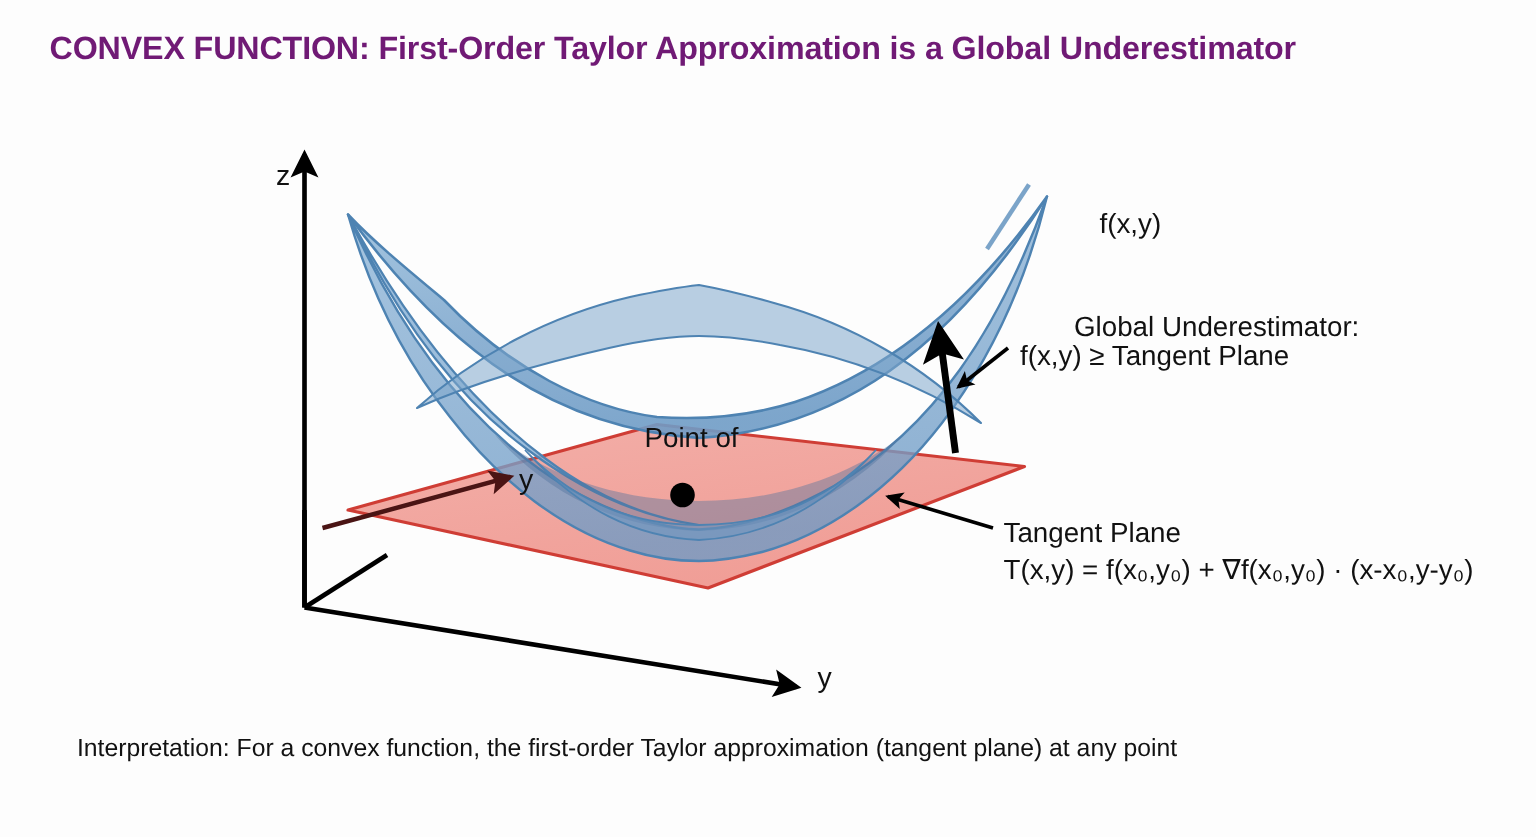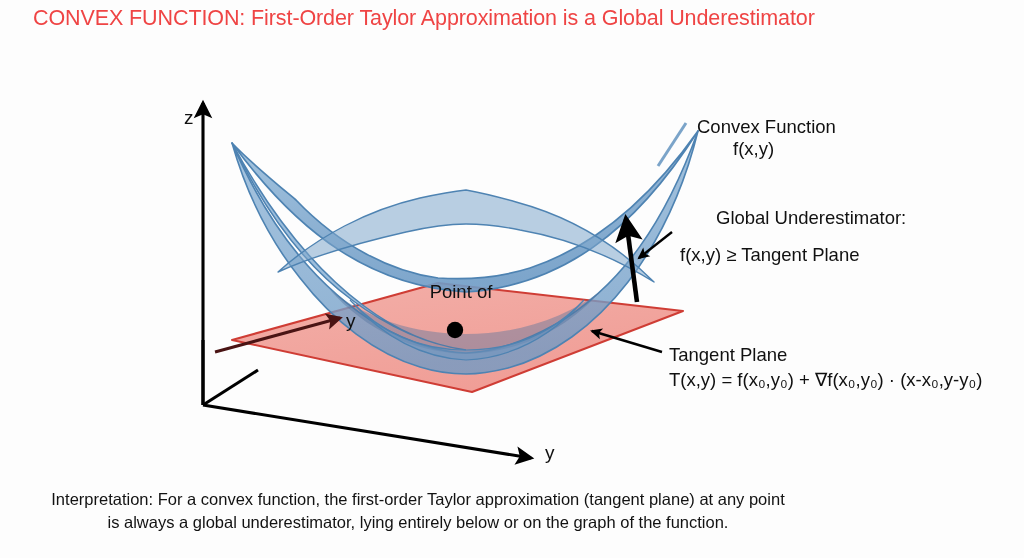--- a/index.html
+++ b/index.html
@@ -17,25 +17,25 @@
     position: relative;
   }
   #stage {
     position: relative;
     width: 1024px;
     height: 558px;
   }
   .title {
     position: absolute;
     left: 33px;
-    top: 6px;
+    top: 20px;
     font-size: 21.5px;
-    font-weight: 400;
+    font-weight: 700;
     letter-spacing: -0.1px;
-    color: #ef4444;
+    color: #701a75;
     white-space: nowrap;
   }
   svg.figure {
     position: absolute;
     left: 0;
     top: 0;
     width: 1024px;
     height: 558px;
   }
   .lbl {
@@ -182,27 +182,25 @@
 
   <div class="lbl axis" style="left:184px; top:106px;">z</div>
 
   <div class="lbl axis" style="left:346px; top:309px;">y</div>
 
   <div class="lbl axis" style="left:545px; top:441px;">y</div>
 
   <div class="lbl big center" style="left:379px; top:264px; width:164px;margin-top:17px;">Point of</div>
 
 
-  <div class="lbl big" style="left:697px; top:116px;">Convex Function</div>
   <div class="lbl big" style="left:697px; top:138px;margin-left:36px;">f(x,y)</div>
 
   <div class="lbl big" style="left:680px; top:207px;margin-left:36px;">Global Underestimator:</div>
-  <div class="lbl big" style="left:680px; top:244px;text-align:center;">f(x,y) ≥ Tangent Plane</div>
+  <div class="lbl big" style="left:680px; top:226px;text-align:center;">f(x,y) ≥ Tangent Plane</div>
 
   <div class="lbl big" style="left:669px; top:344px;">Tangent Plane</div>
   <div class="lbl big" style="left:669px; top:369px;">T(x,y) = f(x₀,y₀) + ∇f(x₀,y₀) · (x-x₀,y-y₀)</div>
 
   <div class="caption">
     <span class="l1">Interpretation: For a convex function, the first-order Taylor approximation (tangent plane) at any point</span>
-    <span class="l2">is always a global underestimator, lying entirely below or on the graph of the function.</span>
   </div>
 
 </div>
 
 </body></html>

